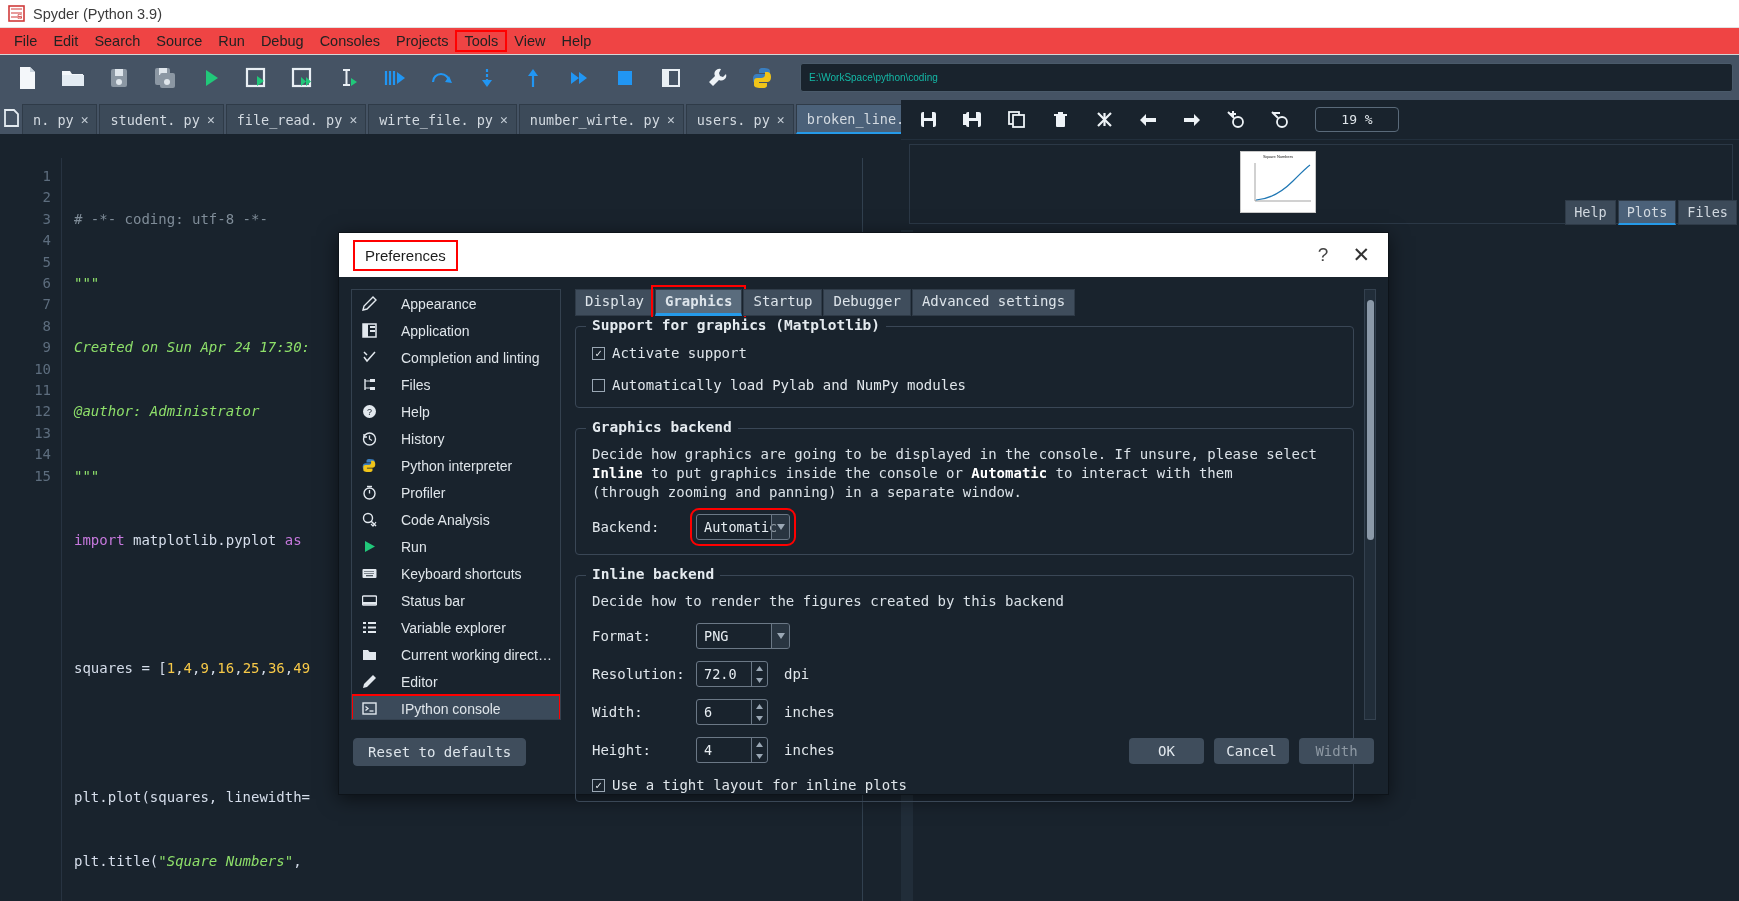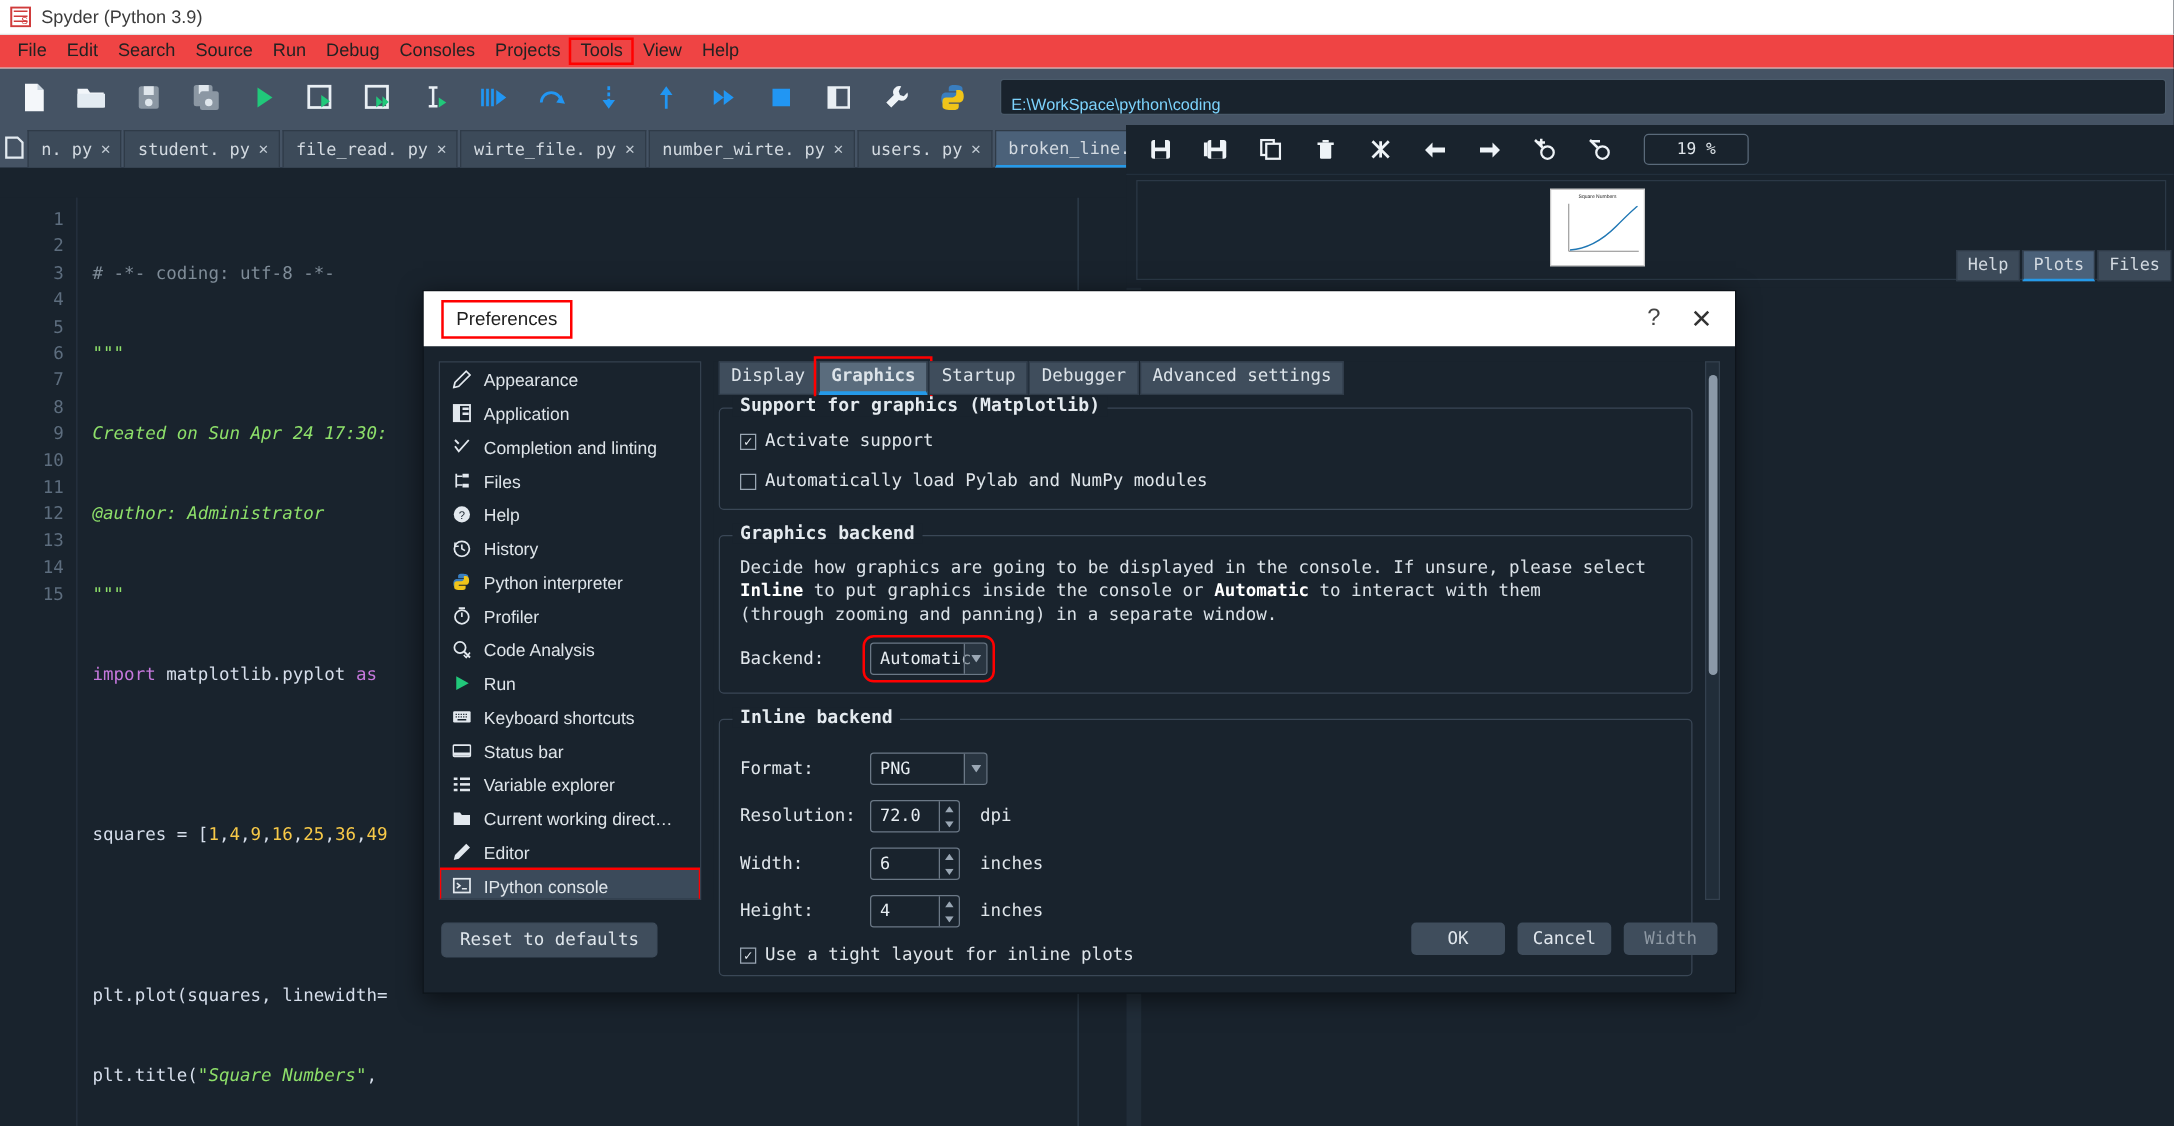--- a/index.html
+++ b/index.html
@@ -38,22 +38,22 @@
   #toolbar {
     height:45px; background:#455364; display:flex; align-items:center;
     padding-left:4px; gap:0px;
   }
   .tb-btn {
     width:46px; height:42px; display:flex; align-items:center; justify-content:center;
   }
   #path-field {
     margin-left:14px; height:29px; flex:1; margin-right:6px;
     background:#19232d; border:1px solid #4a5a6a; border-radius:3px;
-    display:flex; align-items:flex-end; padding:0 8px;
-    color:#7dd3fc; font-size:13px;
+    display:flex; align-items:center; padding:0 8px;
+    color:#14b8a6; font-size:10px;
   }
 
   
   #editor-pane {
     position:absolute; left:0; top:100px; width:901px; height:801px;
     background:#19232d;
   }
   #editor-header {
     height:24px; background:#19232d; color:#c8d0d8; font-size:13px;
     display:flex; align-items:center; padding-left:6px;
@@ -166,21 +166,21 @@
   #prefs-title .spacer { flex:1; }
   #prefs-title .q { font-size:19px; color:#444; padding:0 16px; }
   #prefs-title .x { font-size:21px; color:#333; padding:0 8px; }
 
   #prefs-body { position:absolute; left:0; top:44px; right:0; bottom:62px; display:flex; padding:12px; }
   #prefs-side {
     width:210px; background:#19232d; border:1px solid #34414f;
     overflow:hidden; position:relative;
   }
   .side-item {
-    display:flex; align-items:center; gap:9px; height:27px;
+    display:flex; align-items:center; gap:23px; height:27px;
     color:#dfe5ea; font-size:14px; padding-left:9px;
   }
   .side-item.sel { background:#3b4a5a; }
   .side-item.hl { outline:2px solid #ff0000; outline-offset:-1px; }
   .side-ico { width:17px; height:17px; display:flex; align-items:center; justify-content:center; flex:0 0 auto; }
 
   #prefs-main {
     flex:1; margin-left:10px; position:relative; background:#19232d;
   }
   #prefs-scroll {
@@ -789,20 +789,21 @@
                   <svg width="8" height="6" viewBox="0 0 8 6">
                     <path d="M0 0 L8 0 L4 6 Z" fill="#9aa7b4"></path>
                   </svg>
                 </span>
             </span>
           </div>
         </div>
 
         <div class="group" style="margin-top:20px;padding-bottom:8px;">
           <div class="legend">Inline backend</div>
+          <div class="desc">Decide how to render the figures created by this backend</div>
 
           <div class="fieldrow">
             <span class="lbl">Format:</span>
             <span class="combo">
               <span class="val">PNG</span>
               <span class="arrow">
                   <svg width="8" height="6" viewBox="0 0 8 6">
                     <path d="M0 0 L8 0 L4 6 Z" fill="#9aa7b4"></path>
                   </svg>
                 </span>

